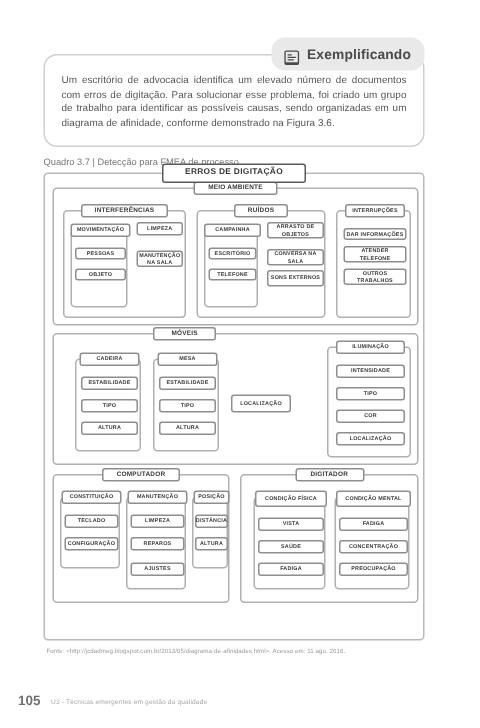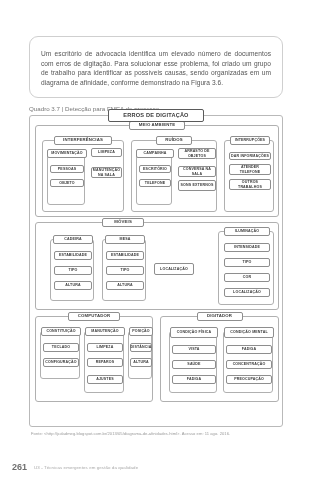--- a/index.html
+++ b/index.html
@@ -73,20 +73,32 @@
   }
   .footer-txt{
     position:absolute;left:34px;top:465px;
     font-size:4.4px;color:#a8a8a8;letter-spacing:.1px;
   }
 </style>
 </head>
 <body>
 
 <div class="callout">
+  <div class="callout-tab">
+    <span class="doc-icon">
+      <svg viewBox="0 0 16 16" width="11" height="11">
+        <rect x="1.5" y="1.5" width="13" height="13" rx="1.5" fill="none" stroke="#4a4a4a" stroke-width="1.3"></rect>
+        <line x1="4" y1="5.2" x2="8" y2="5.2" stroke="#4a4a4a" stroke-width="1.1"></line>
+        <line x1="4" y1="7.6" x2="12" y2="7.6" stroke="#4a4a4a" stroke-width="1.1"></line>
+        <line x1="4" y1="10" x2="10" y2="10" stroke="#4a4a4a" stroke-width="1.1"></line>
+        <line x1="1.5" y1="13.2" x2="14.5" y2="13.2" stroke="#4a4a4a" stroke-width="1.6"></line>
+      </svg>
+    </span>
+    <span class="lbl">Exemplificando</span>
+  </div>
   <p>Um escritório de advocacia identifica um elevado número de documentos com erros de digitação. Para solucionar esse problema, foi criado um grupo de trabalho para identificar as possíveis causas, sendo organizadas em um diagrama de afinidade, conforme demonstrado na Figura 3.6.</p>
 </div>
 
 <div class="caption">Quadro 3.7 | Detecção para FMEA de processo</div>
 
 <div class="diagram">
 
   <div class="node root">ERROS DE DIGITAÇÃO</div>
 
   <div class="group" style="left:5px;top:9px;width:244px;height:92px;">
@@ -195,14 +207,14 @@
       <div class="node" style="position:absolute;left:0;top:-5px;width:50px;height:11px;">CONDIÇÃO MENTAL</div>
       <div class="node sub" style="left:2px;top:13px;width:46px;height:9px;">FADIGA</div>
       <div class="node sub" style="left:2px;top:28px;width:46px;height:9px;">CONCENTRAÇÃO</div>
       <div class="node sub" style="left:2px;top:43px;width:46px;height:9px;">PREOCUPAÇÃO</div>
     </div>
   </div>
 
 </div>
 
 <div class="source">Fonte: &lt;http://jcdadmeg.blogspot.com.br/2013/05/diagrama-de-afinidades.html&gt;. Acesso em: 11 ago. 2016.</div>
-<div class="pagenum">261</div>
+<div class="pagenum">105</div>
 <div class="footer-txt">U3 - Técnicas emergentes em gestão da qualidade</div>
 
 </body></html>

